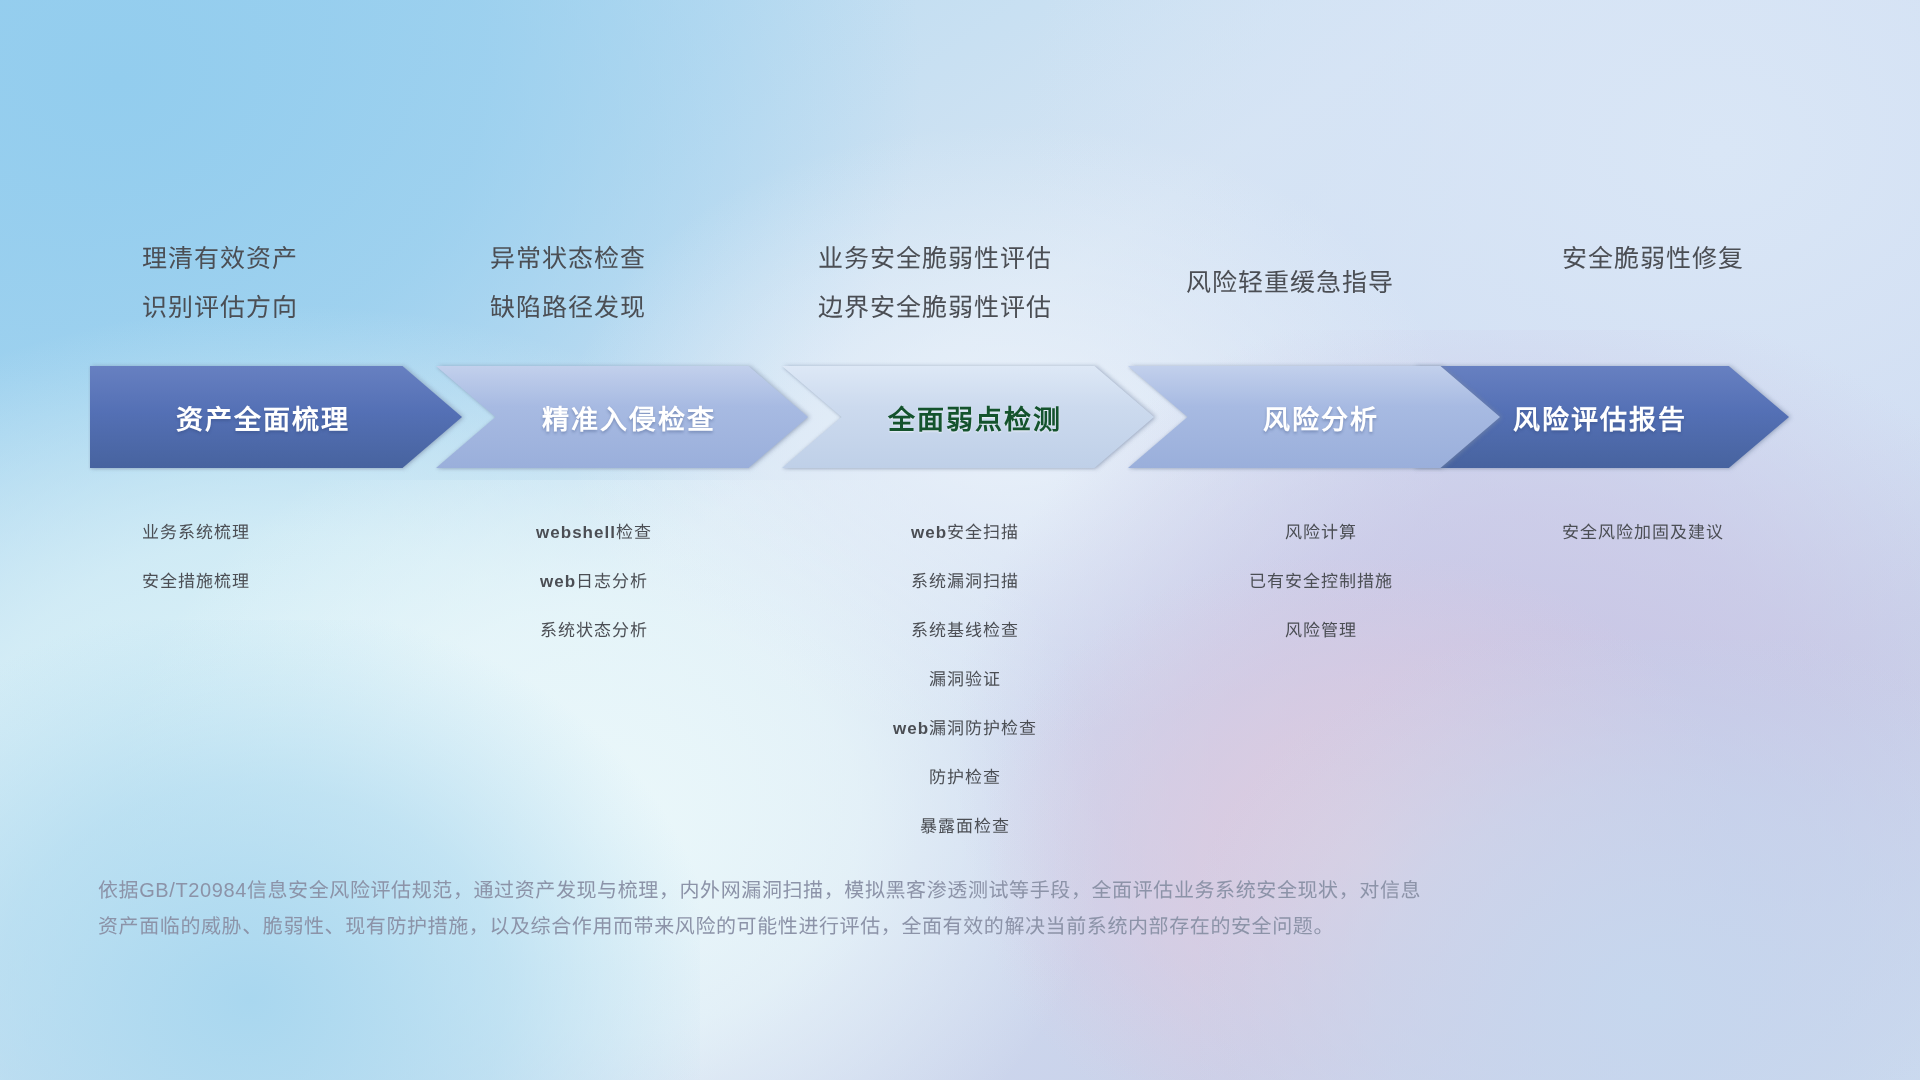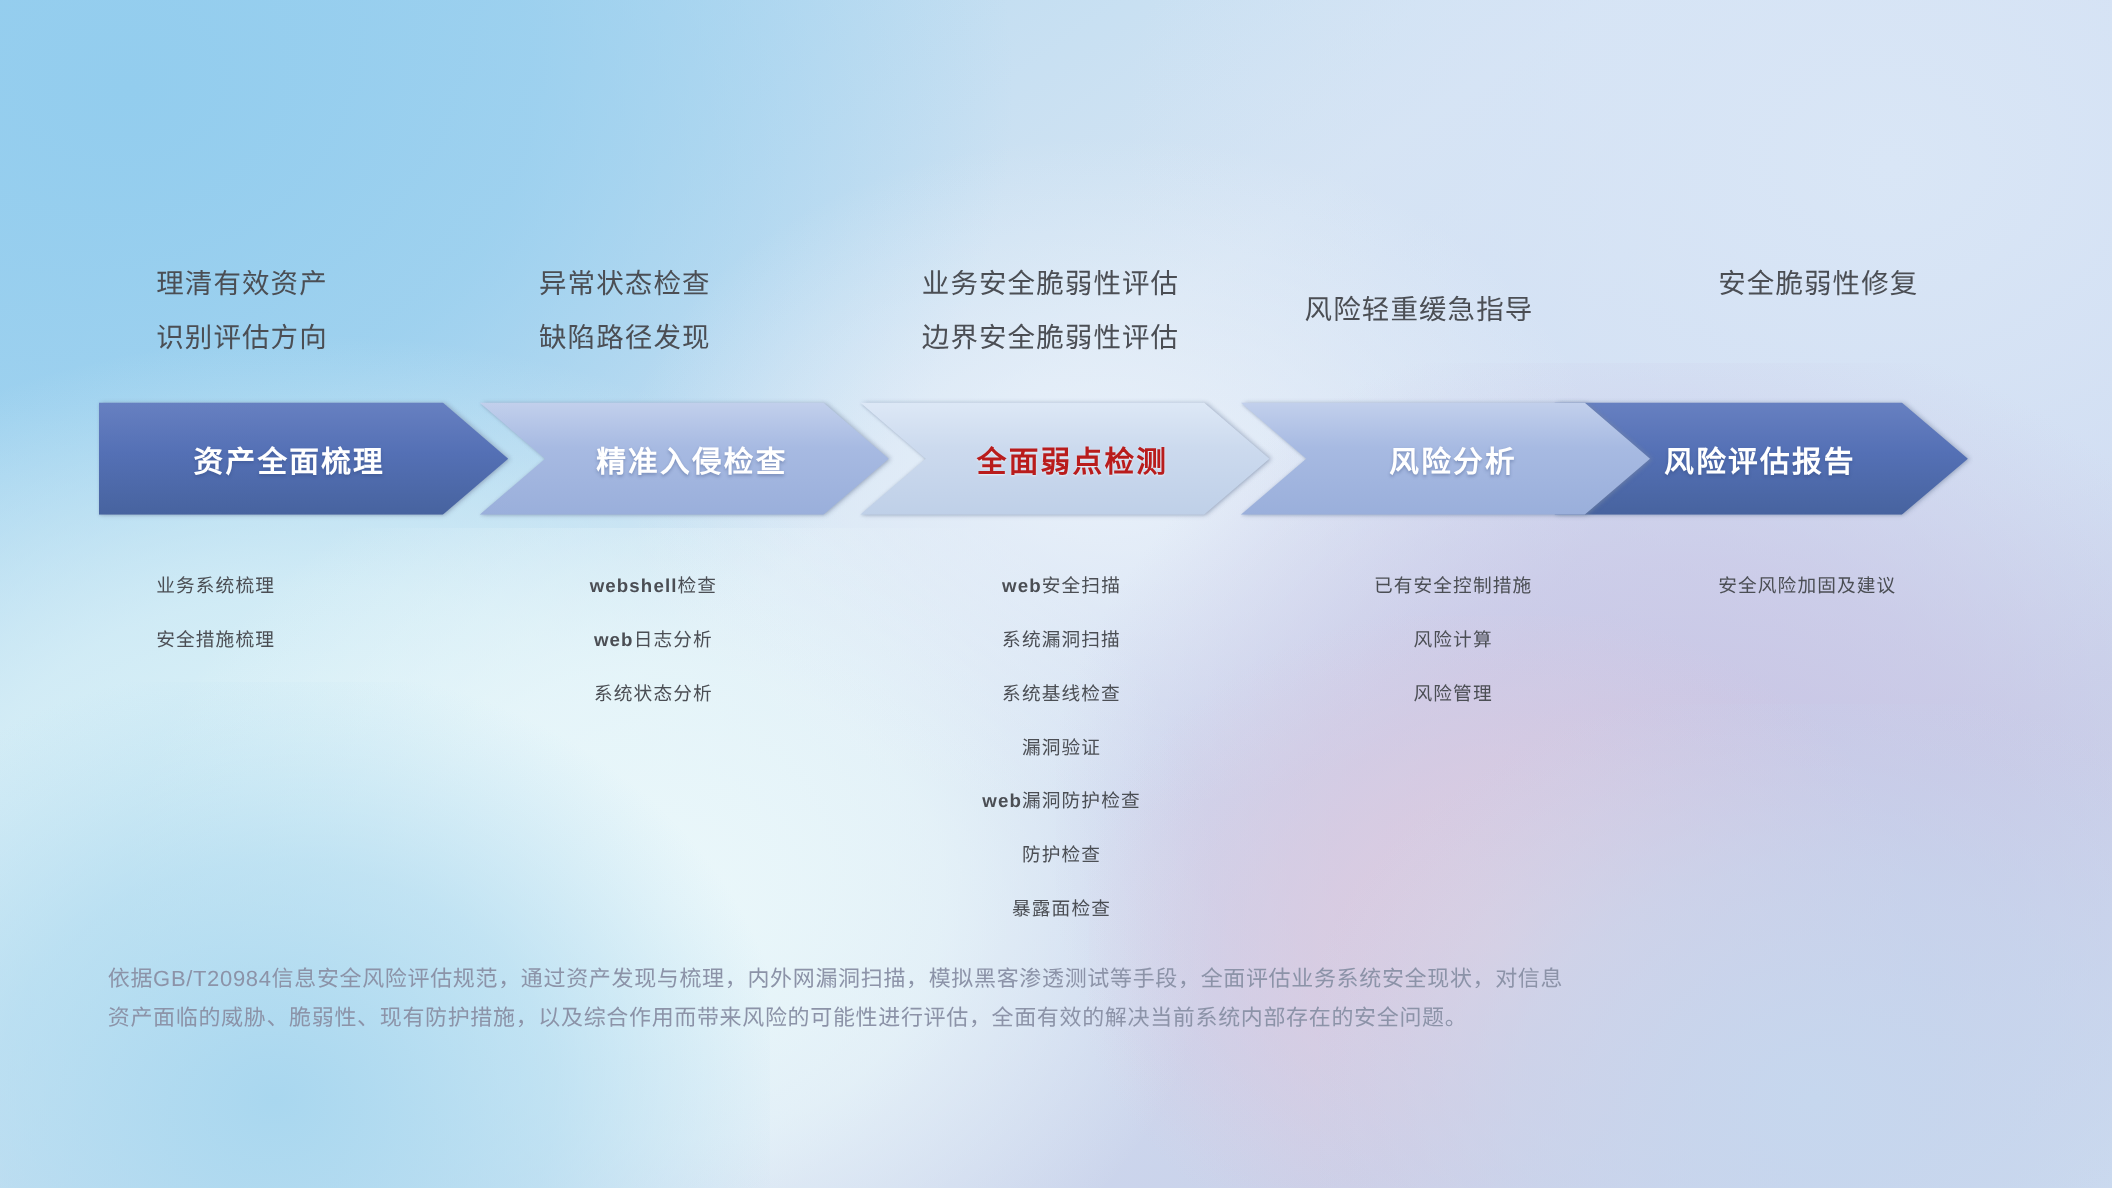--- a/index.html
+++ b/index.html
@@ -88,21 +88,21 @@
   <div class="top-labels" id="top-1" style="left:142px;top:234px;">
     <div class="ln">理清有效资产</div>
     <div class="ln">识别评估方向</div>
   </div>
 
   <div class="top-labels" id="top-2" style="left:490px;top:234px;">
     <div class="ln">异常状态检查</div>
     <div class="ln">缺陷路径发现</div>
   </div>
 
-  <div class="top-labels" id="top-3" style="left:818px;top:234px;margin-left:20px;">
+  <div class="top-labels" id="top-3" style="left:818px;top:234px;">
     <div class="ln">业务安全脆弱性评估</div>
     <div class="ln">边界安全脆弱性评估</div>
   </div>
 
   <div class="top-labels" id="top-4" style="left:1186px;top:258px;">
     <div class="ln">风险轻重缓急指导</div>
   </div>
 
   <div class="top-labels" id="top-5" style="left:1562px;top:234px;">
     <div class="ln">安全脆弱性修复</div>
@@ -149,21 +149,21 @@
           <defs>
             <linearGradient id="gdLight3" x1="0" y1="0" x2="0" y2="1">
               <stop offset="0%" stop-color="#dde8f6"></stop>
               <stop offset="40%" stop-color="#ccdaee"></stop>
               <stop offset="100%" stop-color="#bfd0e8"></stop>
             </linearGradient>
           </defs>
           <polygon points="0,0 84,0 100,50 84,100 0,100 16,50" fill="url(#gdLight3)"></polygon>
         </svg>
       </div>
-      <div class="lbl" style="color:#b91c1c;padding-left:14px;text-shadow:0 1px 2px rgba(255,255,255,0.65);">全面弱点检测</div>
+      <div class="lbl" style="color:#14532d;padding-left:14px;text-shadow:0 1px 2px rgba(255,255,255,0.65);">全面弱点检测</div>
     </div>
 
     <div class="chev" id="chev-4" style="left: 1038px; width: 372px; z-index: 7; filter: drop-shadow(rgba(120, 135, 165, 0.45) 2px 0px 2px) drop-shadow(rgba(120, 135, 165, 0.3) 0px 1px 1px);">
       <div class="shape">
         <svg viewBox="0 0 100 100" preserveAspectRatio="none" width="100%" height="100%">
           <defs>
             <linearGradient id="gdMid4" x1="0" y1="0" x2="0" y2="1">
               <stop offset="0%" stop-color="#c2d0ec"></stop>
               <stop offset="40%" stop-color="#a7bae2"></stop>
               <stop offset="100%" stop-color="#9aafdb"></stop>
@@ -207,22 +207,22 @@
     <div class="ln"><b>web</b><span>安全扫描</span></div>
     <div class="ln"><b></b><span>系统漏洞扫描</span></div>
     <div class="ln"><b></b><span>系统基线检查</span></div>
     <div class="ln"><b></b><span>漏洞验证</span></div>
     <div class="ln"><b>web</b><span>漏洞防护检查</span></div>
     <div class="ln"><b></b><span>防护检查</span></div>
     <div class="ln"><b></b><span>暴露面检查</span></div>
   </div>
 
   <div class="bot-labels" id="bot-4" style="left:1196px;top:508px;width:250px;text-align:center;">
+    <div class="ln"><span>风险计算</span></div>
     <div class="ln"><span>已有安全控制措施</span></div>
-    <div class="ln"><span>风险计算</span></div>
     <div class="ln"><span>风险管理</span></div>
   </div>
 
   <div class="bot-labels" id="bot-5" style="left:1562px;top:508px;">
     <div class="ln"><span>安全风险加固及建议</span></div>
   </div>
 
   <div id="footer">
     <p>依据GB/T20984信息安全风险评估规范，通过资产发现与梳理，内外网漏洞扫描，模拟黑客渗透测试等手段，全面评估业务系统安全现状，对信息</p>
     <p>资产面临的威胁、脆弱性、现有防护措施，以及综合作用而带来风险的可能性进行评估，全面有效的解决当前系统内部存在的安全问题。</p>

